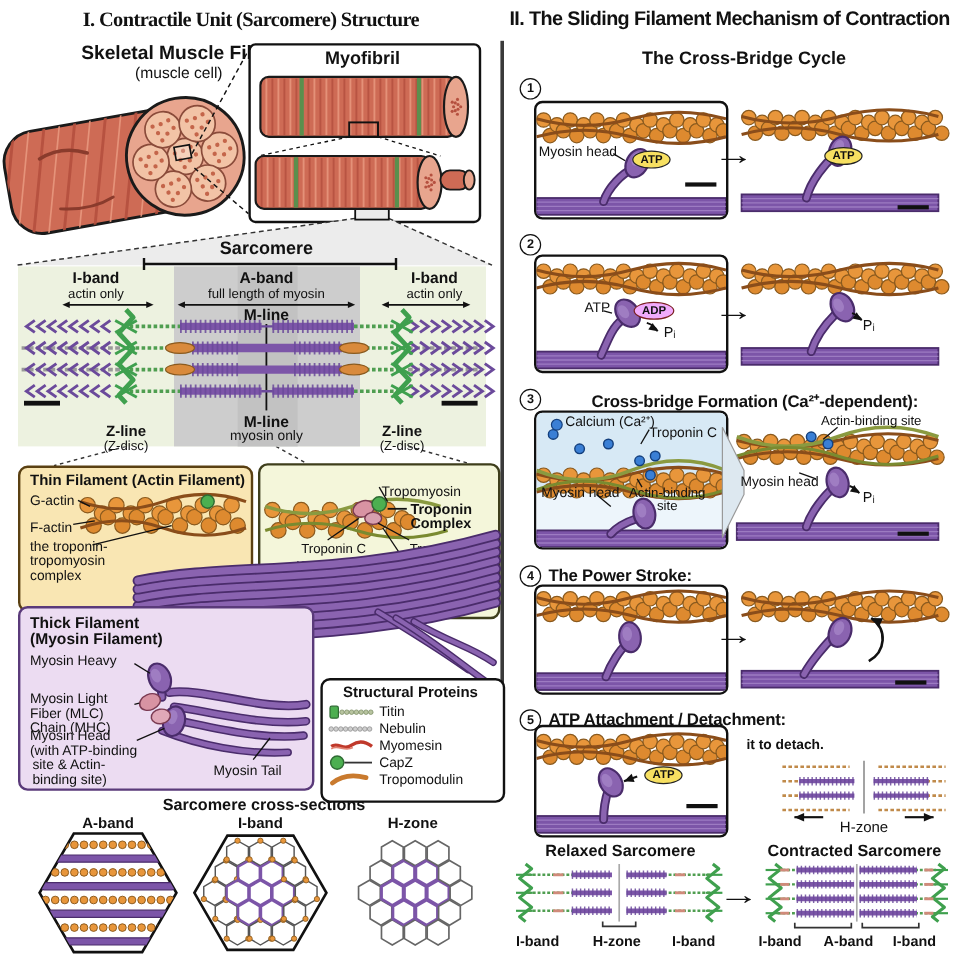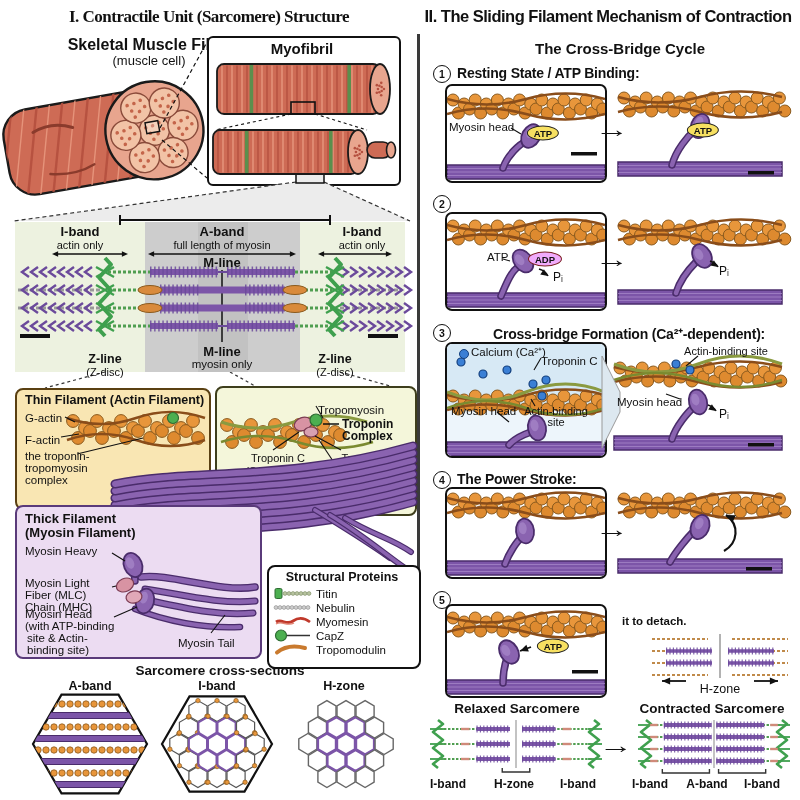--- a/index.html
+++ b/index.html
@@ -359,20 +359,21 @@
       <line x1="326" y1="277" x2="344" y2="267" stroke="#3FA04E" stroke-width="2.4"></line>
       <line x1="326" y1="285" x2="344" y2="295" stroke="#3FA04E" stroke-width="2.4"></line>
       <line x1="326" y1="295" x2="344" y2="285" stroke="#3FA04E" stroke-width="2.4"></line>
       <line x1="326" y1="303" x2="344" y2="313" stroke="#3FA04E" stroke-width="2.4"></line>
       <line x1="326" y1="313" x2="344" y2="303" stroke="#3FA04E" stroke-width="2.4"></line>
       <line x1="326" y1="321" x2="344" y2="331" stroke="#3FA04E" stroke-width="2.4"></line>
       <line x1="326" y1="331" x2="344" y2="321" stroke="#3FA04E" stroke-width="2.4"></line>
       <rect x="20" y="334" width="30" height="4" fill="#111"></rect>
       <rect x="368" y="334" width="30" height="4" fill="#111"></rect>
     </svg>
+  <div class="abs c b" style="left:122px;top:199px;width:200px;font-size:15px;z-index:4;">Sarcomere</div>
   <div class="abs c b" style="left:38px;top:224px;width:84px;font-size:13px;z-index:4;">I-band</div>
   <div class="abs c" style="left:30px;top:239px;width:100px;font-size:11px;z-index:4;">actin only</div>
   <div class="abs c b" style="left:148px;top:224px;width:148px;font-size:13px;z-index:4;">A-band</div>
   <div class="abs c" style="left:140px;top:239px;width:164px;font-size:11px;z-index:4;">full length of myosin</div>
   <div class="abs c b" style="left:320px;top:224px;width:84px;font-size:13px;z-index:4;">I-band</div>
   <div class="abs c" style="left:312px;top:239px;width:100px;font-size:11px;z-index:4;">actin only</div>
   <div class="abs c b" style="left:172px;top:255px;width:100px;font-size:13px;z-index:4;">M-line</div>
   <div class="abs c b" style="left:172px;top:344px;width:100px;font-size:13px;z-index:4;">M-line</div>
   <div class="abs c" style="left:172px;top:358px;width:100px;font-size:11.5px;z-index:4;">myosin only</div>
   <div class="abs c b" style="left:58px;top:352px;width:94px;font-size:12.5px;z-index:4;">Z-line</div>
@@ -720,27 +721,27 @@
       <polygon points="91.6,36.7 82.6,42.0 73.5,36.7 73.5,26.3 82.6,21.1 91.6,26.3 " fill="#fff" stroke="#666" stroke-width="1.4"></polygon>
       <polygon points="101.2,53.2 92.1,58.5 83.1,53.2 83.1,42.8 92.1,37.5 101.2,42.8 " fill="#fff" stroke="#666" stroke-width="1.4"></polygon>
     </svg>
 
   <div class="divider" style="left:417px;top:34px;width:2.5px;height:612px;"></div>
 
   <div class="abs c b" style="left:418px;top:7px;width:380px;font-size:16.5px;letter-spacing:-0.5px;">II. The Sliding Filament Mechanism of Contraction</div>
   <div class="abs c b" style="left:455px;top:40px;width:330px;font-size:15px;">The Cross-Bridge Cycle</div>
 
   <div class="num" style="left:433px;top:65px;">1</div>
-  <div class="steptitle" style="left:457px;top:65px;">Resting State / ATP Binding:</div>
   <div class="num" style="left:433px;top:195px;">2</div>
   <div class="num" style="left:433px;top:324px;">3</div>
   <div class="steptitle" style="left:457px;top:324px;margin-left:36px;">Cross-bridge Formation (Ca²⁺-dependent):</div>
   <div class="num" style="left:433px;top:471px;">4</div>
   <div class="steptitle" style="left:457px;top:471px;">The Power Stroke:</div>
   <div class="num" style="left:433px;top:591px;">5</div>
+  <div class="steptitle" style="left:457px;top:591px;">ATP Attachment / Detachment:</div>
 
   <div class="panelL" style="left:445px;top:84px;width:158px;height:95px;">
       <svg id="p-s1l" width="158" height="95" viewBox="0 0 158 95" style="left:0;top:0;">
         <rect x="0" y="79" width="158" height="14" fill="#7C55A8" stroke="#4A2C6B" stroke-width="1.5"></rect>
         <line x1="0" y1="82.5" x2="158" y2="82.5" stroke="#A585C8" stroke-width="1.1" opacity="0.8"></line>
         <line x1="0" y1="86" x2="158" y2="86" stroke="#A585C8" stroke-width="1.1" opacity="0.8"></line>
         <line x1="0" y1="89.5" x2="158" y2="89.5" stroke="#A585C8" stroke-width="1.1" opacity="0.8"></line>
         <circle cx="6" cy="14" r="6" fill="#E8963B" stroke="#8A5A1E" stroke-width="1"></circle>
         <circle cx="11.4" cy="27" r="6" fill="#DE8A2F" stroke="#8A5A1E" stroke-width="1"></circle>
         <circle cx="17.1" cy="18" r="6" fill="#E8963B" stroke="#8A5A1E" stroke-width="1"></circle>

